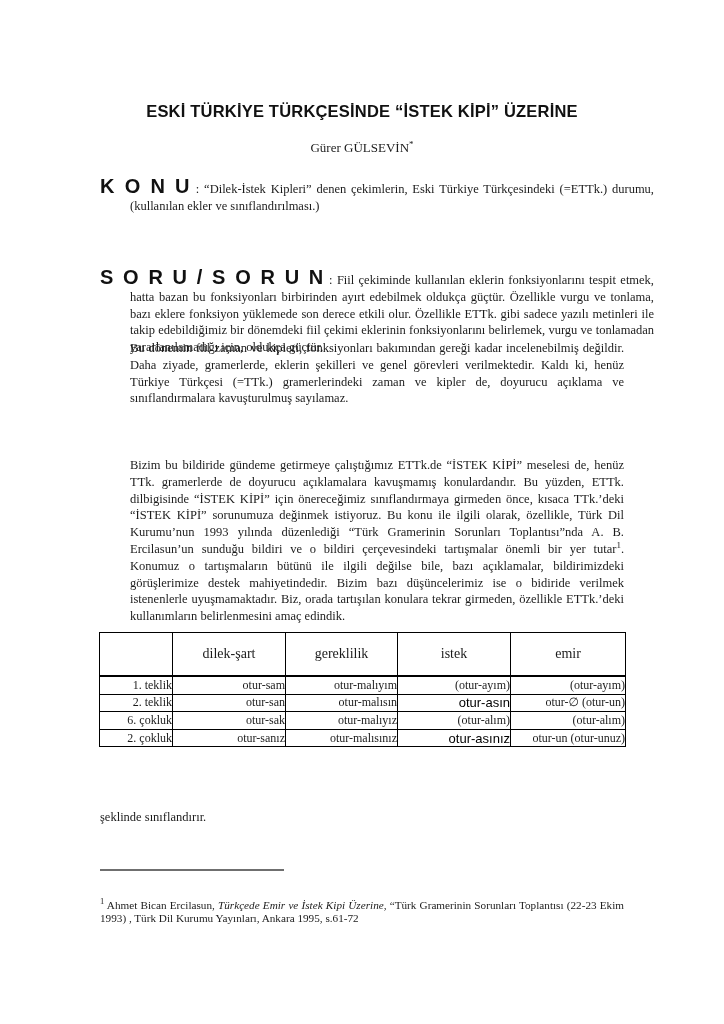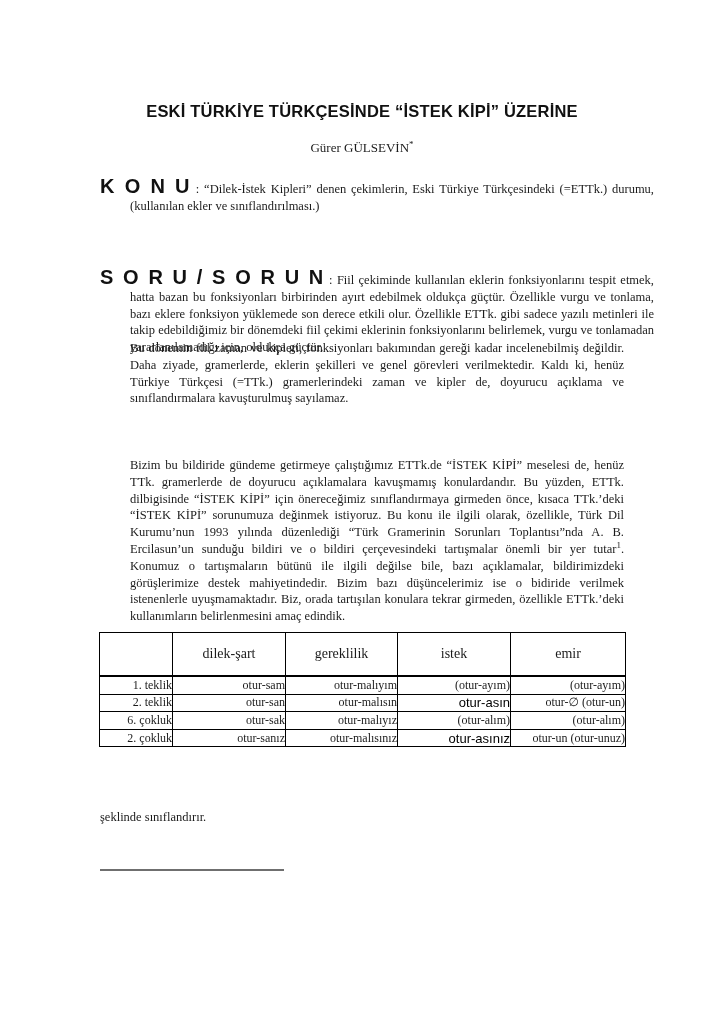--- a/index.html
+++ b/index.html
@@ -169,14 +169,15 @@
     </tr>
   </tbody>
     </table>
 
   <div class="abs body-text after-table">şeklinde sınıflandırır.</div>
 
 
   <div class="abs fn-rule"></div>
 
 
+  <div class="abs footnote fn2"><sup>1</sup> <span>Ahmet Bican Ercilasun, </span><span class="fn-italic">Türkçede Emir ve İstek Kipi Üzerine</span><span>, “Türk Gramerinin Sorunları Toplantısı (22-23 Ekim 1993) , Türk Dil Kurumu Yayınları, Ankara 1995, s.61-72</span></div>
 
 </div>
 
 </body></html>

